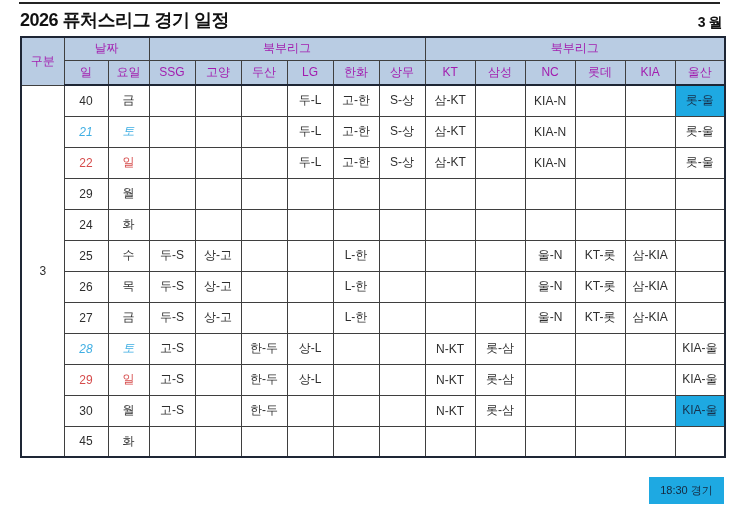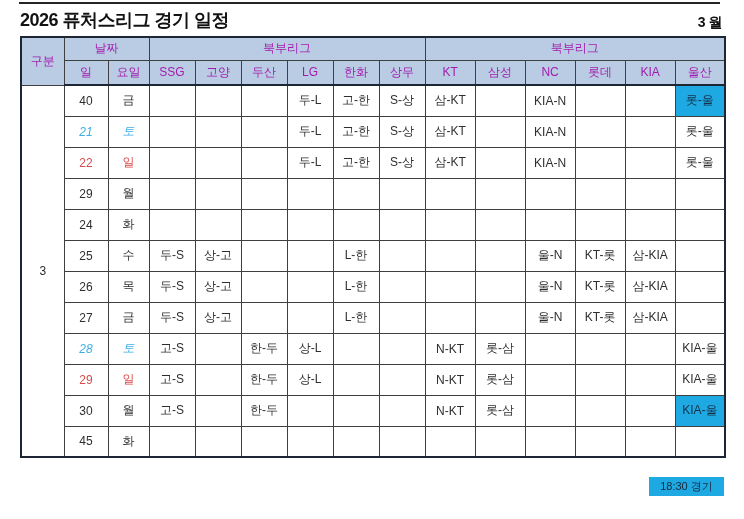--- a/index.html
+++ b/index.html
@@ -21,21 +21,21 @@
   table.schedule{border-collapse:collapse;table-layout:fixed;width:704px;margin:4px 0 0 20px;border:2px solid var(--border-dark);}
   .schedule th,.schedule td{border:1px solid var(--grid);text-align:center;vertical-align:middle;white-space:nowrap;overflow:hidden;padding:0;}
   .schedule thead th{background:var(--header-bg);font-weight:normal;font-size:12px;color:#a21caf;}
   .schedule thead tr.group-row th{height:23px;}
   .schedule thead tr.col-row th{height:25px;border-bottom:2px solid var(--border-dark);}
   .schedule tbody td{height:31px;font-size:12px;color:#2e2e2e;background:#fff;}
   .schedule td.day-sat{color:var(--sat);font-style:italic;}
   .schedule td.day-sun{color:var(--sun);}
   .schedule td.hl{background:var(--hl);color:#17314c;}
   .schedule td.month-cell{font-size:12px;color:#2e2e2e;}
-  .legend{position:absolute;top:477px;right:20px;width:75px;height:19px;background:var(--hl);
+  .legend{position:absolute;top:477px;right:20px;width:75px;height:27px;background:var(--hl);
           color:#16293f;font-size:11px;display:flex;align-items:center;justify-content:center;}
 </style>
 </head>
 <body>
 
 <div class="page">
   <div class="top-rule"></div>
 
   <div class="title-row">
     <h1 class="title">2026 퓨처스리그 경기 일정</h1>

